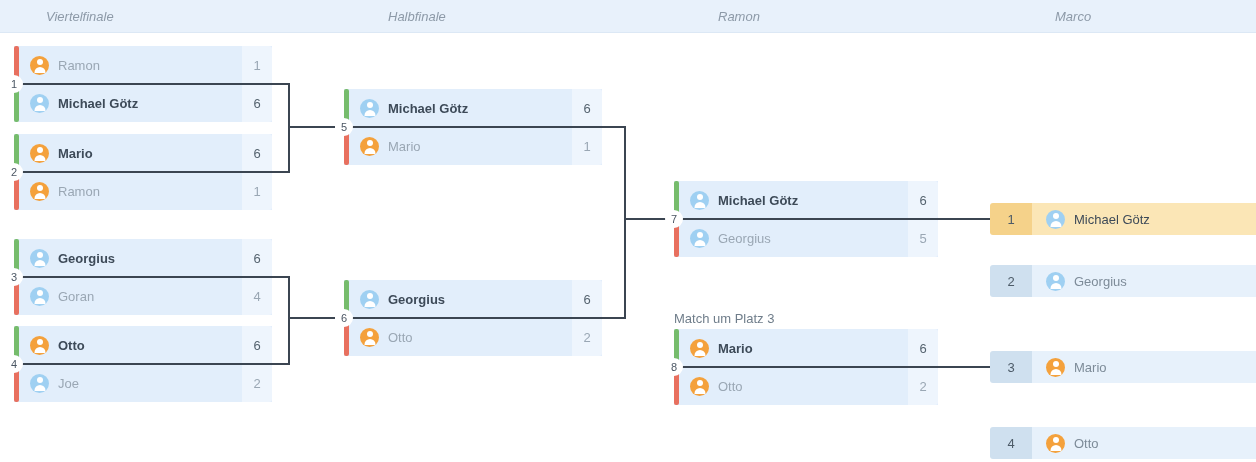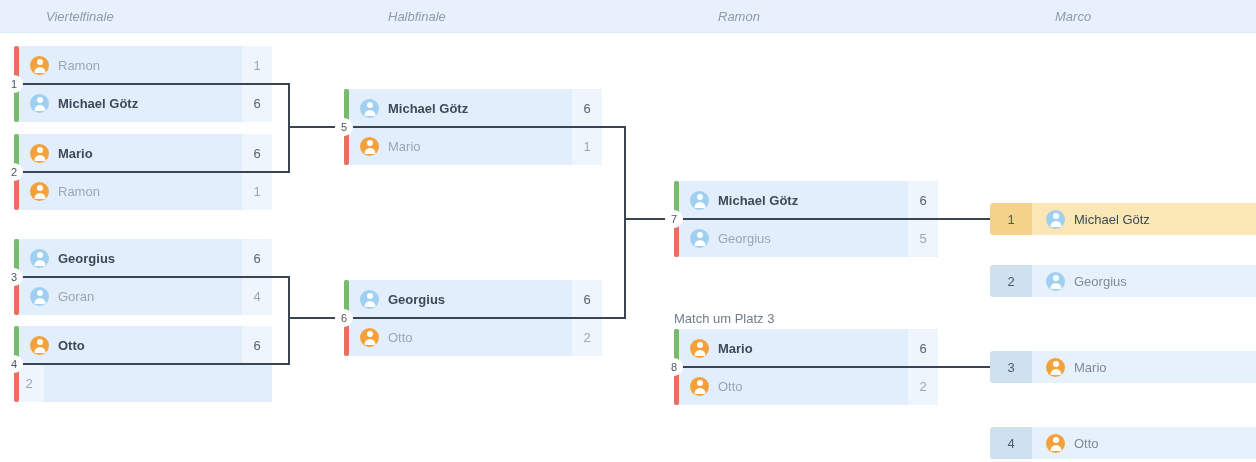--- a/index.html
+++ b/index.html
@@ -214,20 +214,24 @@
         <span class="stripe win"></span>
         <div class="pname">
           <span class="avatar orange"></span>
           <span class="label">Otto</span>
         </div>
         <div class="score">6</div>
       </div>
       <div style="height: 0px;"></div>
       <div class="slot loser" style="width: 258px; height: 38px;">
         <span class="stripe lose"></span>
+        <div class="pname">
+          <span class="avatar blue"></span>
+          <span class="label">Joe</span>
+        </div>
         <div class="score">2</div>
       </div>
     </div>
     <div class="midline" style="left: 19px; top: 330px; width: 253px;"></div>
     <div class="mnum" style="left: 5px; top: 322px;">4</div>
     <div class="match" style="left: 344px; top: 56px; width: 258px; height: 76px;">
       <div class="slot winner" style="width: 258px; height: 38px;">
         <span class="stripe win"></span>
         <div class="pname">
           <span class="avatar blue"></span>

